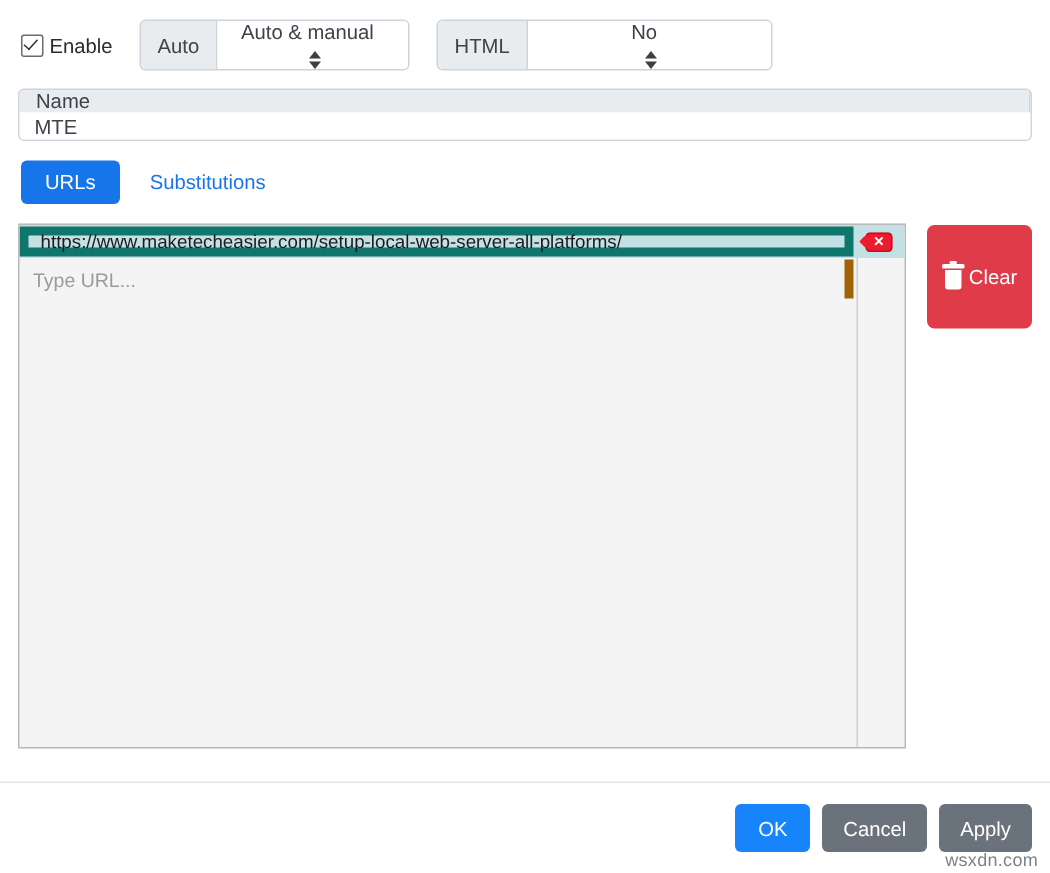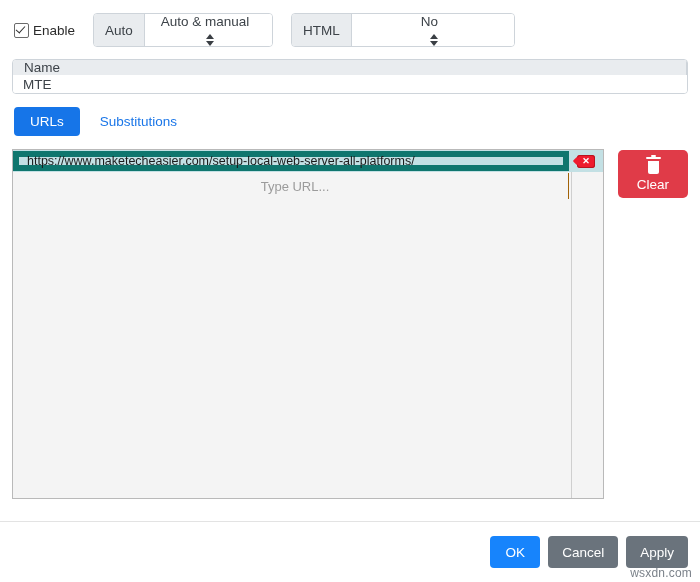--- a/index.html
+++ b/index.html
@@ -267,48 +267,47 @@
   .empty-row {
     display: flex;
     align-items: center;
     height: 26px;
     margin-top: 1px;
   }
   .empty-row .placeholder-cell {
     flex: 1;
     min-width: 0;
     padding-left: 9px;
-    border-right: 1px solid #a16207;
+    border-right: 6px solid #a16207;
     height: 26px;
     display: flex;
     align-items: center;
-    justify-content: center;
   }
   .empty-row .placeholder {
     color: #9b9b9b;
     font-size: 13px;
   }
   .empty-row .spacer-cell {
     width: 34px;
     flex: 0 0 34px;
   }
 
   
   .clear-button {
     position: absolute;
     left: 606px;
     top: 1px;
     width: 70px;
-    height: 48px;
+    height: 69px;
     background: #e03b48;
     border: none;
     border-radius: 5px;
     color: #ffffff;
     display: flex;
-    flex-direction: column;
+    flex-direction: row;
     align-items: center;
     justify-content: center;
     gap: 3px;
     cursor: pointer;
     font-family: "Liberation Sans", sans-serif;
   }
   .trash-icon {
     width: 15px;
     height: 17px;
     position: relative;

